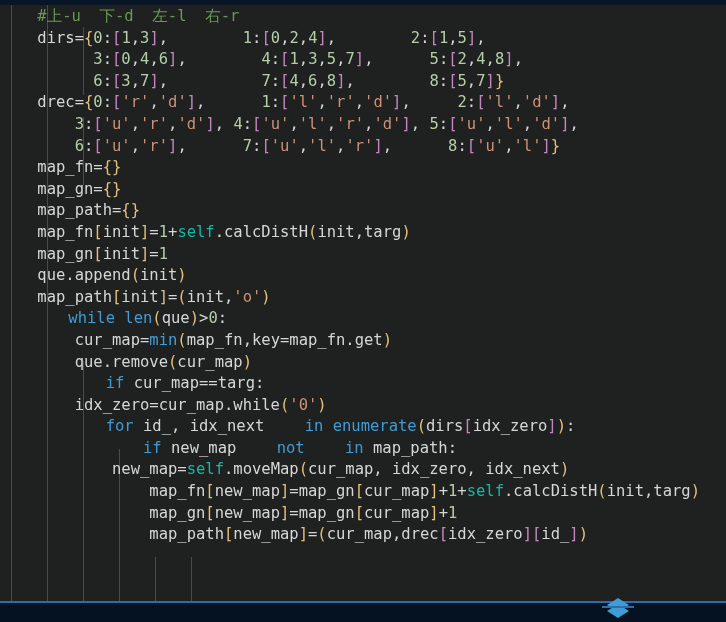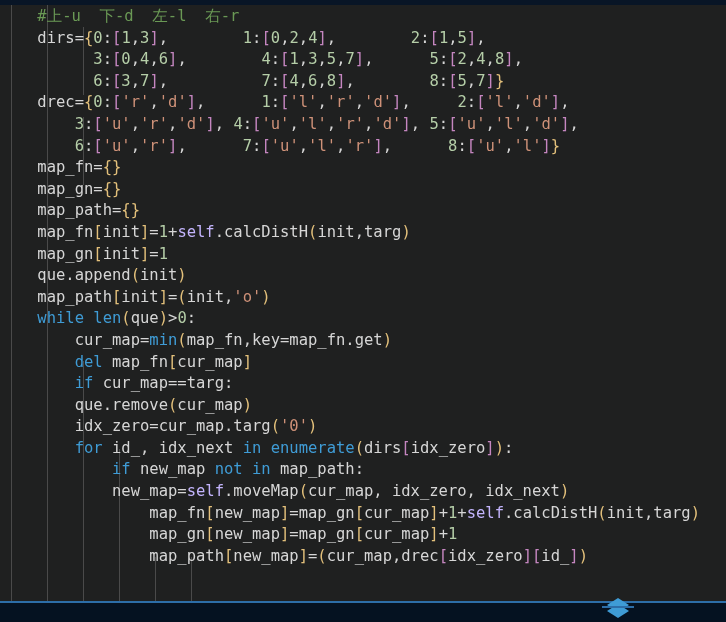--- a/index.html
+++ b/index.html
@@ -65,22 +65,22 @@
     height: 21.6px;
     line-height: 21.6px;
     white-space: pre;
     font-size: 15.5px;
     letter-spacing: 0px;
     color: #d6d6d6;
   }
 
   
   .t-comment  { color: #6a9955; }
-  .t-kw       { color: #3f9cd6; }
-  .t-self     { color: #c4b5fd; }
+  .t-kw       { color: #3f9cd6; margin-left: 31px; }
+  .t-self     { color: #14b8a6; }
   .t-num      { color: #b5cea8; }
   .t-str      { color: #ce9178; }
   .t-plain    { color: #d6d6d6; }
   .t-builtin  { color: #3f9cd6; margin-top: 35px; }   
   .t-b1       { color: #e3c07b; }   
   .t-b2       { color: #c586c0; }   
 
   
   .hscroll-zone {
     position: absolute;
@@ -138,24 +138,23 @@
         <div class="line"><span class="t-plain">        </span><span class="t-num">6</span><span class="t-plain">:</span><span class="t-b2">[</span><span class="t-str">'u'</span><span class="t-plain">,</span><span class="t-str">'r'</span><span class="t-b2">]</span><span class="t-plain">,      </span><span class="t-num">7</span><span class="t-plain">:</span><span class="t-b2">[</span><span class="t-str">'u'</span><span class="t-plain">,</span><span class="t-str">'l'</span><span class="t-plain">,</span><span class="t-str">'r'</span><span class="t-b2">]</span><span class="t-plain">,      </span><span class="t-num">8</span><span class="t-plain">:</span><span class="t-b2">[</span><span class="t-str">'u'</span><span class="t-plain">,</span><span class="t-str">'l'</span><span class="t-b2">]</span><span class="t-b1">}</span></div>
         <div class="line"><span class="t-plain">    map_fn=</span><span class="t-b1">{}</span></div>
         <div class="line"><span class="t-plain">    map_gn=</span><span class="t-b1">{}</span></div>
         <div class="line"><span class="t-plain">    map_path=</span><span class="t-b1">{}</span></div>
         <div class="line"><span class="t-plain">    map_fn</span><span class="t-b1">[</span><span class="t-plain">init</span><span class="t-b1">]</span><span class="t-plain">=</span><span class="t-num">1</span><span class="t-plain">+</span><span class="t-self">self</span><span class="t-plain">.calcDistH</span><span class="t-b1">(</span><span class="t-plain">init,targ</span><span class="t-b1">)</span></div>
         <div class="line"><span class="t-plain">    map_gn</span><span class="t-b1">[</span><span class="t-plain">init</span><span class="t-b1">]</span><span class="t-plain">=</span><span class="t-num">1</span></div>
         <div class="line"><span class="t-plain">    que.append</span><span class="t-b1">(</span><span class="t-plain">init</span><span class="t-b1">)</span></div>
         <div class="line"><span class="t-plain">    map_path</span><span class="t-b1">[</span><span class="t-plain">init</span><span class="t-b1">]</span><span class="t-plain">=</span><span class="t-b1">(</span><span class="t-plain">init,</span><span class="t-str">'o'</span><span class="t-b1">)</span></div>
         <div class="line"><span class="t-plain">    </span><span class="t-kw">while</span><span class="t-plain"> </span><span class="t-builtin">len</span><span class="t-b1">(</span><span class="t-plain">que</span><span class="t-b1">)</span><span class="t-plain">&gt;</span><span class="t-num">0</span><span class="t-plain">:</span></div>
         <div class="line"><span class="t-plain">        cur_map=</span><span class="t-builtin">min</span><span class="t-b1">(</span><span class="t-plain">map_fn,key=map_fn.get</span><span class="t-b1">)</span></div>
-        <div class="line"><span class="t-plain">        </span><span class="t-kw">del</span><span class="t-plain"> map_fn</span><span class="t-b1">[</span><span class="t-plain">cur_map</span><span class="t-b1">]</span></div>
+        <div class="line"><span class="t-plain">        que.remove</span><span class="t-b1">(</span><span class="t-plain">cur_map</span><span class="t-b1">)</span></div>
         <div class="line"><span class="t-plain">        </span><span class="t-kw">if</span><span class="t-plain"> cur_map==targ:</span></div>
-        <div class="line"><span class="t-plain">        que.remove</span><span class="t-b1">(</span><span class="t-plain">cur_map</span><span class="t-b1">)</span></div>
-        <div class="line"><span class="t-plain">        idx_zero=cur_map.targ</span><span class="t-b1">(</span><span class="t-str">'0'</span><span class="t-b1">)</span></div>
+        <div class="line"><span class="t-plain">        idx_zero=cur_map.while</span><span class="t-b1">(</span><span class="t-str">'0'</span><span class="t-b1">)</span></div>
         <div class="line"><span class="t-plain">        </span><span class="t-kw">for</span><span class="t-plain"> id_, idx_next </span><span class="t-kw">in</span><span class="t-plain"> </span><span class="t-builtin">enumerate</span><span class="t-b1">(</span><span class="t-plain">dirs</span><span class="t-b2">[</span><span class="t-plain">idx_zero</span><span class="t-b2">]</span><span class="t-b1">)</span><span class="t-plain">:</span></div>
         <div class="line"><span class="t-plain">            </span><span class="t-kw">if</span><span class="t-plain"> new_map </span><span class="t-kw">not</span><span class="t-plain"> </span><span class="t-kw">in</span><span class="t-plain"> map_path:</span></div>
         <div class="line"><span class="t-plain">            new_map=</span><span class="t-self">self</span><span class="t-plain">.moveMap</span><span class="t-b1">(</span><span class="t-plain">cur_map, idx_zero, idx_next</span><span class="t-b1">)</span></div>
         <div class="line"><span class="t-plain">                map_fn</span><span class="t-b1">[</span><span class="t-plain">new_map</span><span class="t-b1">]</span><span class="t-plain">=map_gn</span><span class="t-b1">[</span><span class="t-plain">cur_map</span><span class="t-b1">]</span><span class="t-plain">+</span><span class="t-num">1</span><span class="t-plain">+</span><span class="t-self">self</span><span class="t-plain">.calcDistH</span><span class="t-b1">(</span><span class="t-plain">init,targ</span><span class="t-b1">)</span></div>
         <div class="line"><span class="t-plain">                map_gn</span><span class="t-b1">[</span><span class="t-plain">new_map</span><span class="t-b1">]</span><span class="t-plain">=map_gn</span><span class="t-b1">[</span><span class="t-plain">cur_map</span><span class="t-b1">]</span><span class="t-plain">+</span><span class="t-num">1</span></div>
         <div class="line"><span class="t-plain">                map_path</span><span class="t-b1">[</span><span class="t-plain">new_map</span><span class="t-b1">]</span><span class="t-plain">=</span><span class="t-b1">(</span><span class="t-plain">cur_map,drec</span><span class="t-b2">[</span><span class="t-plain">idx_zero</span><span class="t-b2">]</span><span class="t-b2">[</span><span class="t-plain">id_</span><span class="t-b2">]</span><span class="t-b1">)</span></div>
       </div>
   </div>
 
   <div class="hscroll-zone">

